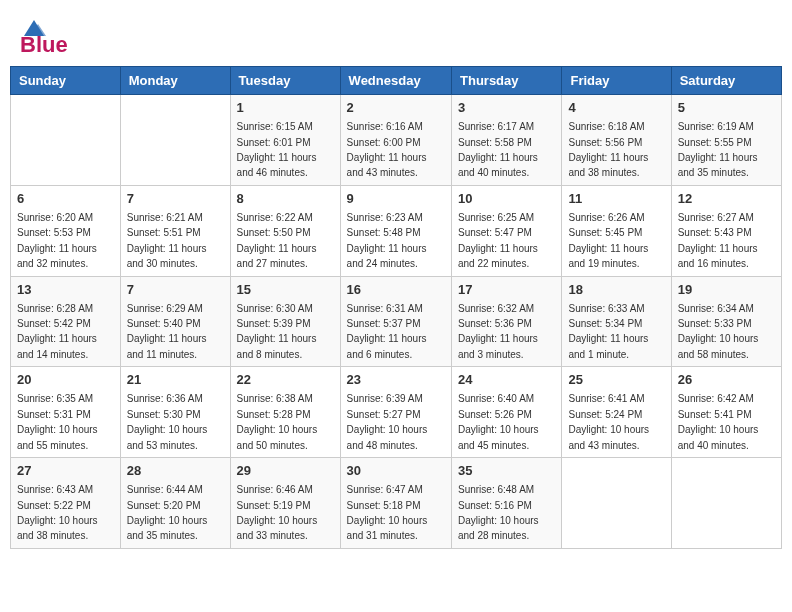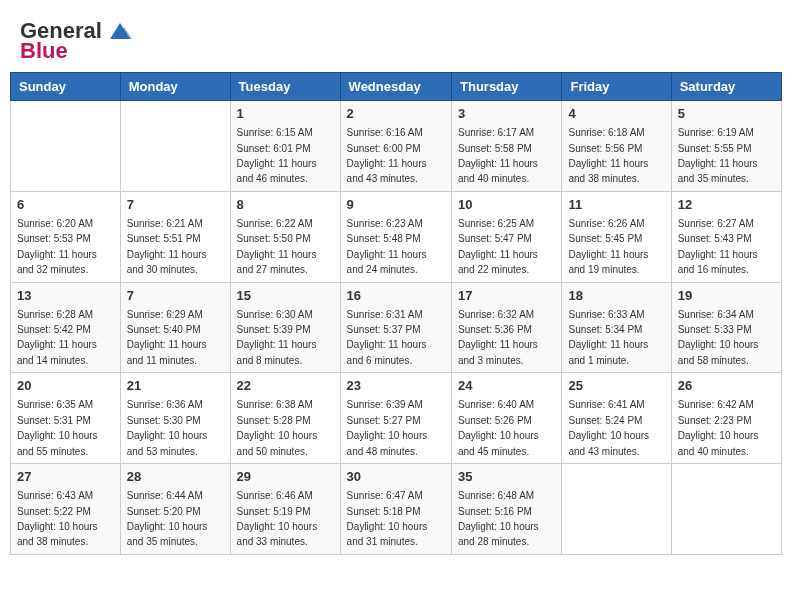--- a/index.html
+++ b/index.html
@@ -78,23 +78,20 @@
       font-size: 10px;
       color: #333;
     }
   </style>
 </head>
 <body>
 
 <div class="header">
   <div class="logo">
     <div style="display:flex;align-items:center;gap:4px;">
-      <span style="font-size:22px;font-weight:bold;color:#333;">
-        <span style="color:#333;">General</span>
-      </span>
       <svg width="28" height="20" viewBox="0 0 28 20">
         <polygon points="4,18 14,2 24,18" fill="#2d6db5"></polygon>
         <polygon points="10,18 18,6 26,18" fill="#2d6db5" opacity="0.6"></polygon>
       </svg>
     </div>
     <div style="font-size:22px;font-weight:bold;color:#be185d;margin-top:-6px;">Blue</div>
   </div>
   <div class="title-block">
     <div class="month-title"></div>
     <div class="location-title"></div>
@@ -192,21 +189,21 @@
         <td><span class="day-number">23</span><span class="cell-content">Sunrise: 6:39 AM
 Sunset: 5:27 PM
 Daylight: 10 hours and 48 minutes.</span></td>
         <td><span class="day-number">24</span><span class="cell-content">Sunrise: 6:40 AM
 Sunset: 5:26 PM
 Daylight: 10 hours and 45 minutes.</span></td>
         <td><span class="day-number">25</span><span class="cell-content">Sunrise: 6:41 AM
 Sunset: 5:24 PM
 Daylight: 10 hours and 43 minutes.</span></td>
         <td><span class="day-number">26</span><span class="cell-content">Sunrise: 6:42 AM
-Sunset: 2:23 PM
+Sunset: 5:41 PM
 Daylight: 10 hours and 40 minutes.</span></td>
       </tr>
       <tr>
         <td><span class="day-number">27</span><span class="cell-content">Sunrise: 6:43 AM
 Sunset: 5:22 PM
 Daylight: 10 hours and 38 minutes.</span></td>
         <td><span class="day-number">28</span><span class="cell-content">Sunrise: 6:44 AM
 Sunset: 5:20 PM
 Daylight: 10 hours and 35 minutes.</span></td>
         <td><span class="day-number">29</span><span class="cell-content">Sunrise: 6:46 AM

